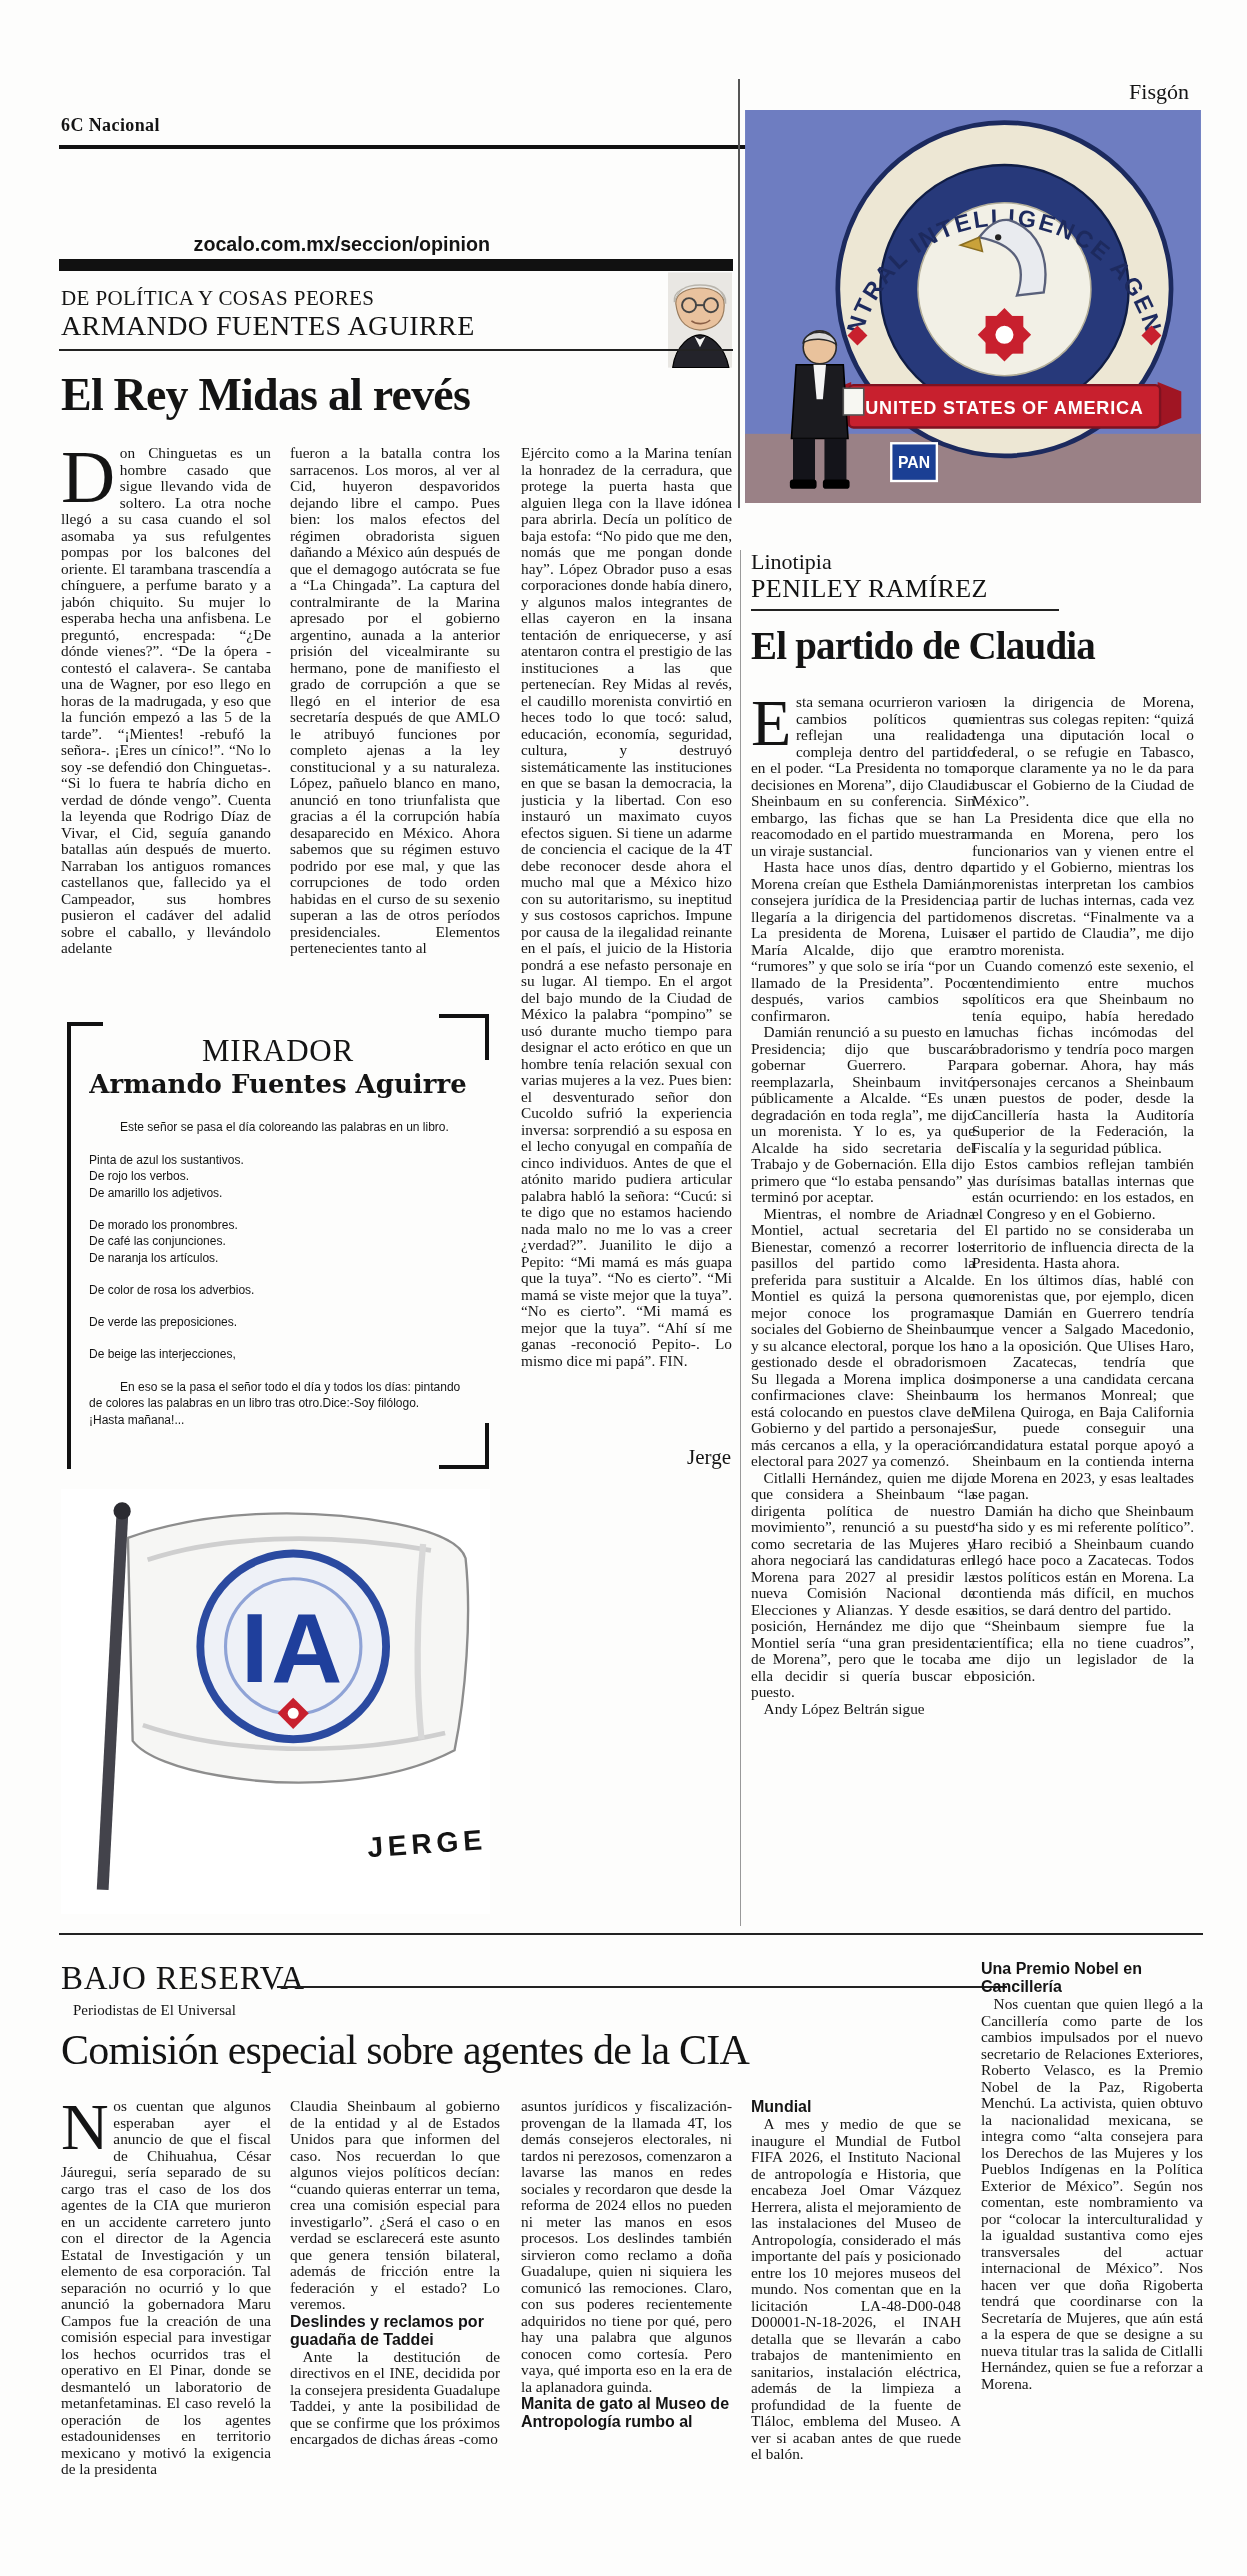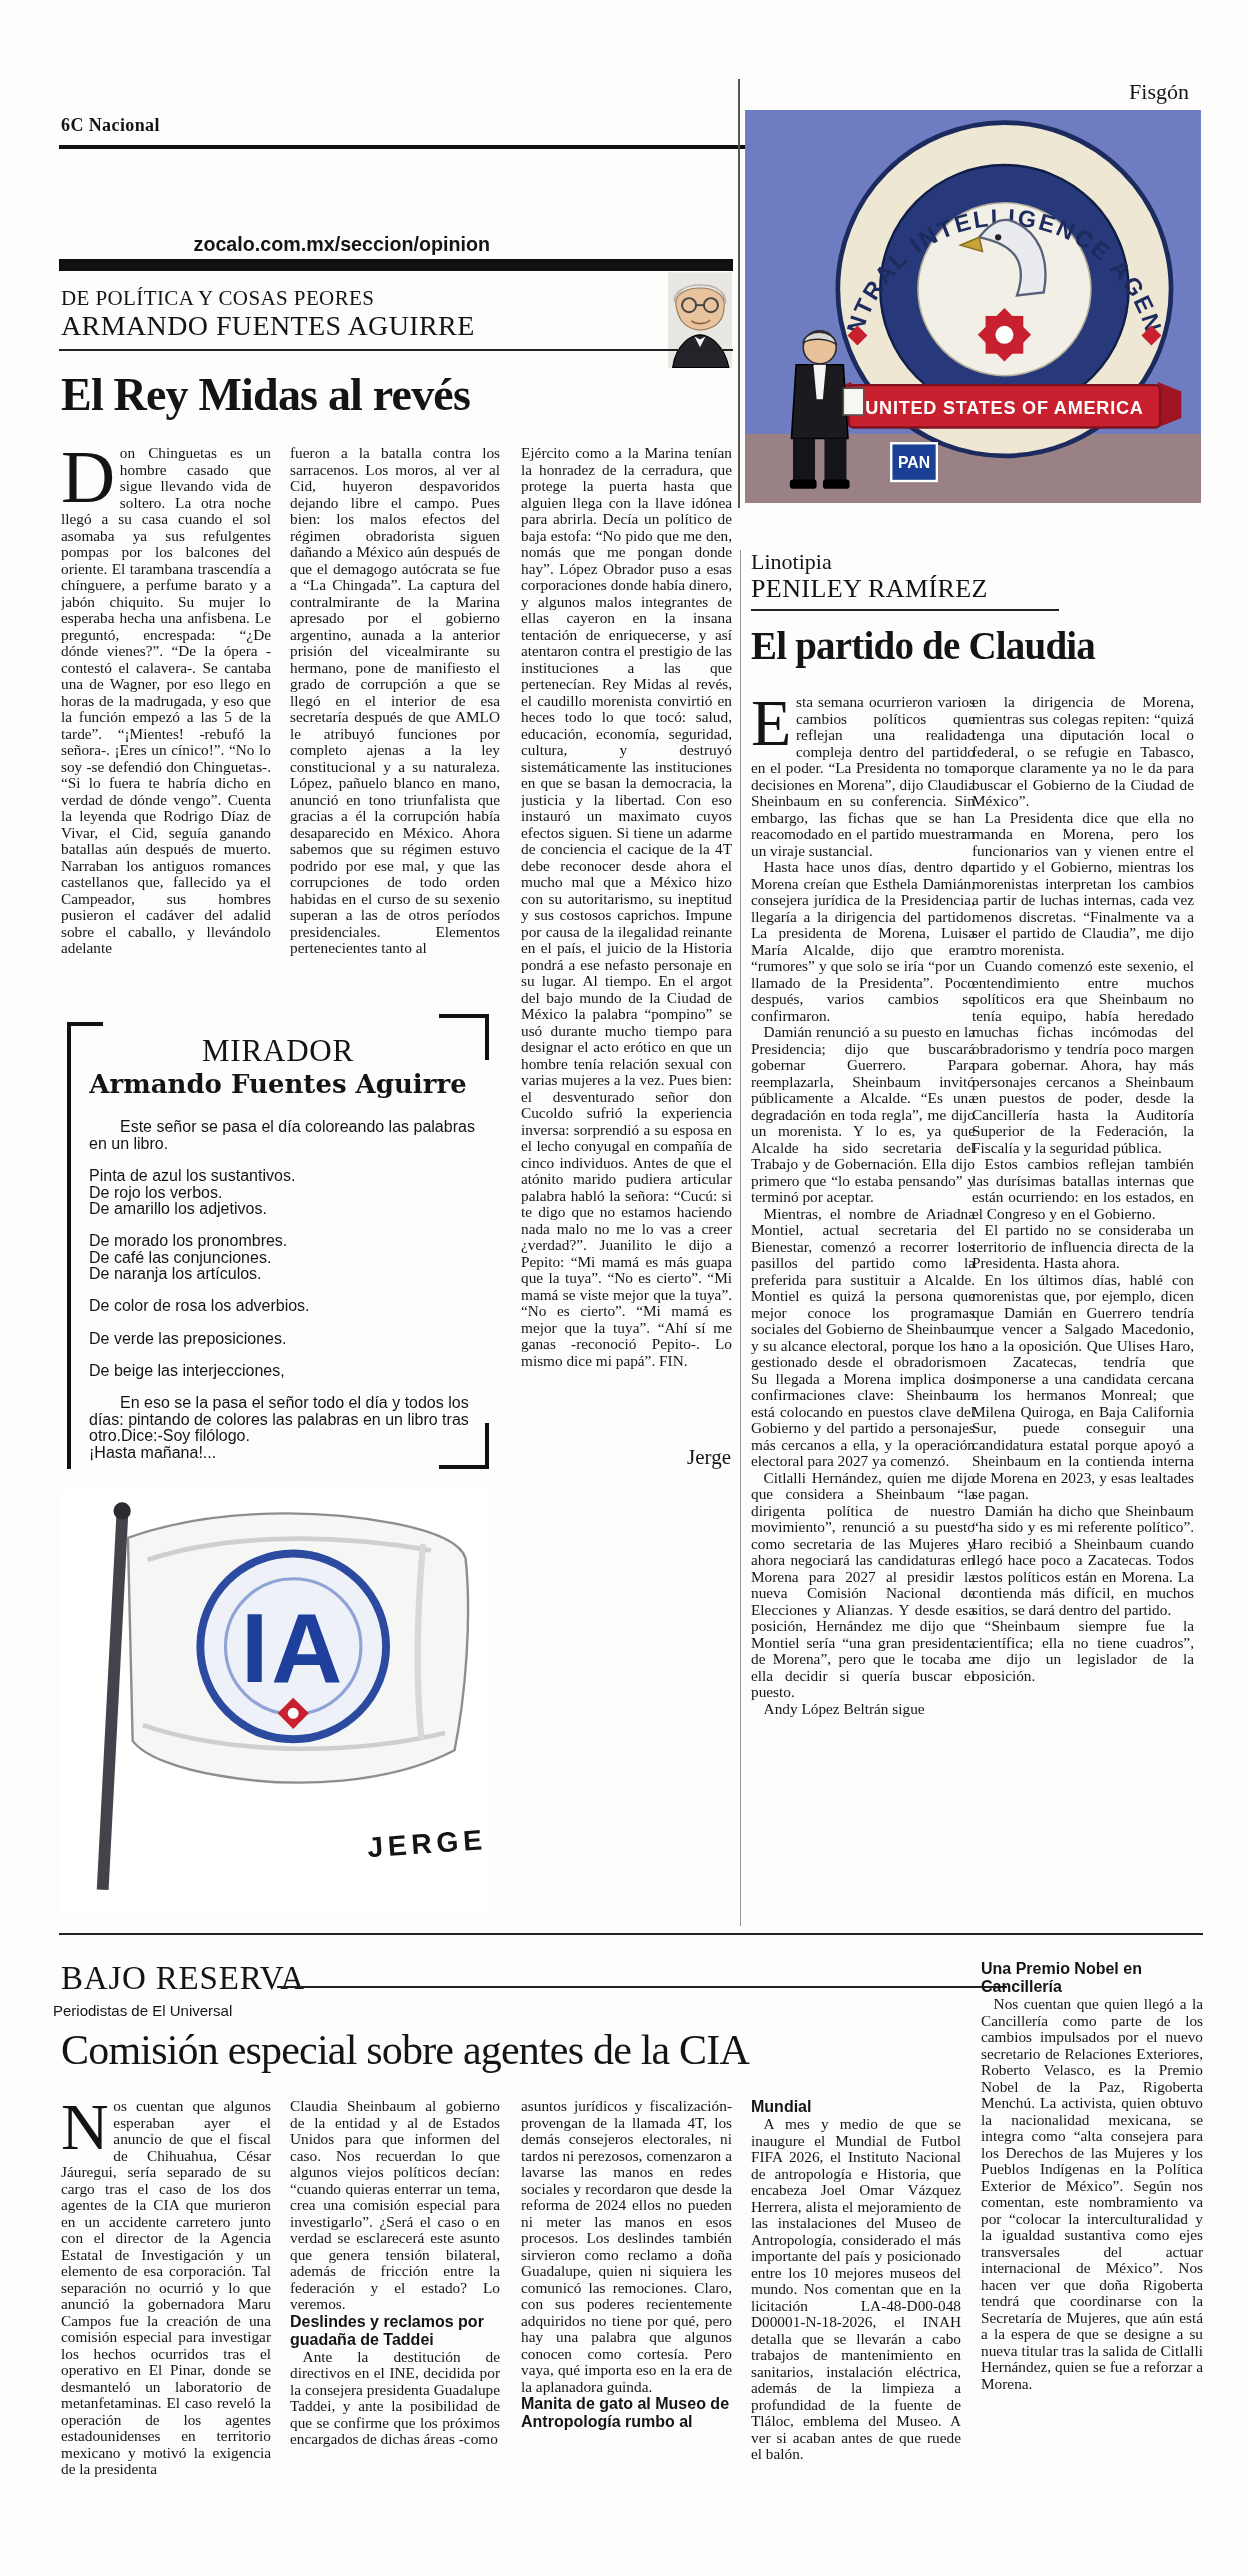--- a/index.html
+++ b/index.html
@@ -26,21 +26,21 @@
   .fisgon-credit{font-size:22px;}
   
   .bodycol{font-size:15.3px;line-height:16.5px;text-align:justify;overflow:hidden;}
   .bodycol p{margin:0;text-indent:12.6px;}
   .bodycol p.noindent{text-indent:0;}
   .dropcap{float:left;font-size:66px;line-height:52px;padding:3.1px 4.7px 0 0;font-weight:400;}
   .dropcap.big{font-size:75px;line-height:58px;}
   
   .mirador-title{font-size:31px;text-align:center;letter-spacing:0.8px;}
   .mirador-author{font-size:26px;font-weight:bold;text-align:center;font-family:"DejaVu Serif",serif;}
-  .mirador-body{font-family:"Liberation Sans",sans-serif;font-size:16px;line-height:16.5px;}
+  .mirador-body{font-family:"Liberation Sans",sans-serif;font-size:12px;line-height:16.5px;}
   .mirador-body p{margin:0 0 0 0;}
   .mirador-body p.gap{margin-top:15.7px;}
   .mirador-body p.first{text-indent:31px;margin-top:20.4px;}
   .mirador-body p.centered{text-align:left;}
   .bar{background:#111;}
   
   .lino-kicker{font-size:22px;}
   .lino-author{font-size:26px;letter-spacing:0.4px;}
   
   .br-kicker{font-size:33px;letter-spacing:0.8px;}
@@ -213,21 +213,21 @@
     <p>El partido no se consideraba un territorio de influencia directa de la Presidenta. Hasta ahora.</p>
     <p>En los últimos días, hablé con morenistas que, por ejemplo, dicen que Damián en Guerrero tendría que vencer a Salgado Macedonio, no a la oposición. Que Ulises Haro, en Zacatecas, tendría que imponerse a una candidata cercana a los hermanos Monreal; que Milena Quiroga, en Baja California Sur, puede conseguir una candidatura estatal porque apoyó a Sheinbaum en la contienda interna de Morena en 2023, y esas lealtades se pagan.</p>
     <p>Damián ha dicho que Sheinbaum “ha sido y es mi referente político”. Haro recibió a Sheinbaum cuando llegó hace poco a Zacatecas. Todos estos políticos están en Morena. La contienda más difícil, en muchos sitios, se dará dentro del partido.</p>
     <p>“Sheinbaum siempre fue la científica; ella no tiene cuadros”, me dijo un legislador de la oposición.</p>
   </div>
 
   <div class="abs thinrule" style="left:59px;top:1933px;width:1144px;"></div>
 
   <div class="abs br-kicker" style="left:61px;top:1960px;">BAJO RESERVA</div>
   <div class="abs thinrule" style="left:277px;top:1986px;width:730px;"></div>
-  <div class="abs br-byline" style="left:53px;top:2002px;">Periodistas de El Universal</div>
+  <div class="abs br-byline" style="left:73px;top:2002px;font-family:Liberation Serif, serif;">Periodistas de El Universal</div>
   <div class="abs headline3" style="left:61px;top:2026px;width:948px;">Comisión especial sobre agentes de la CIA</div>
 
   <div class="abs bodycol" style="left:61px;top:2098px;width:210px;height:440px;">
     <p class="noindent"><span class="dropcap">N</span><span>os cuentan que algunos esperaban ayer el anuncio de que el fiscal de Chihuahua, César Jáuregui, sería separado de su cargo tras el caso de los dos agentes de la CIA que murieron en un accidente carretero junto con el director de la Agencia Estatal de Investigación y un elemento de esa corporación. Tal separación no ocurrió y lo que anunció la gobernadora Maru Campos fue la creación de una comisión especial para investigar los hechos ocurridos tras el operativo en El Pinar, donde se desmanteló un laboratorio de metanfetaminas. El caso reveló la operación de los agentes estadounidenses en territorio mexicano y motivó la exigencia de la presidenta</span></p>
   </div>
   <div class="abs bodycol" style="left:290px;top:2098px;width:210px;height:456px;">
     <p class="noindent">Claudia Sheinbaum al gobierno de la entidad y al de Estados Unidos para que informen del caso. Nos recuerdan lo que algunos viejos políticos decían: “cuando quieras enterrar un tema, crea una comisión especial para investigarlo”. ¿Será el caso o en verdad se esclarecerá este asunto que genera tensión bilateral, además de fricción entre la federación y el estado? Lo veremos.</p>
     <p class="subhead">Deslindes y reclamos por guadaña de Taddei</p>
     <p>Ante la destitución de directivos en el INE, decidida por la consejera presidenta Guadalupe Taddei, y ante la posibilidad de que se confirme que los próximos encargados de dichas áreas -como</p>
   </div>

